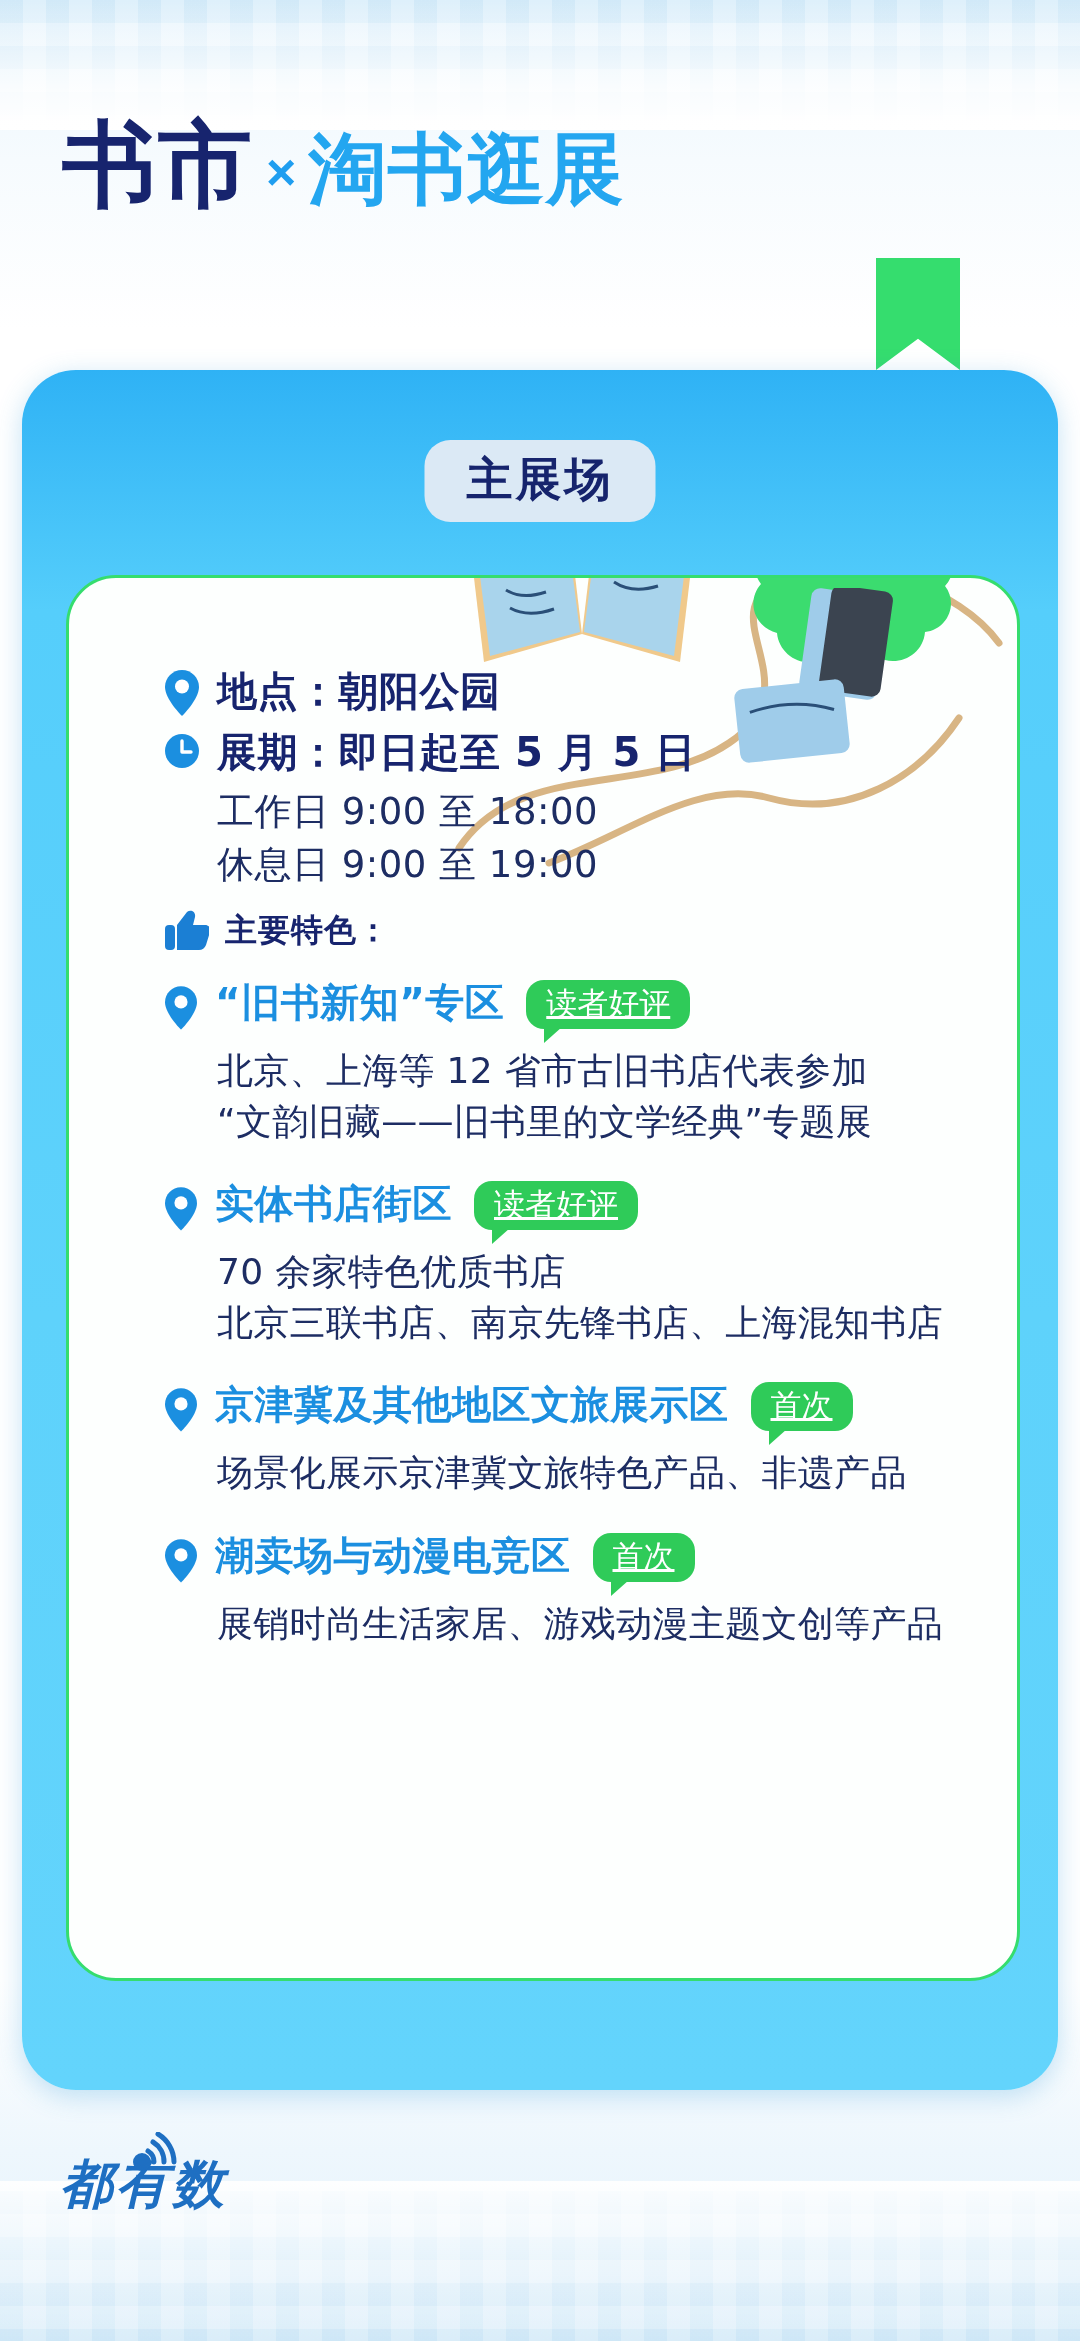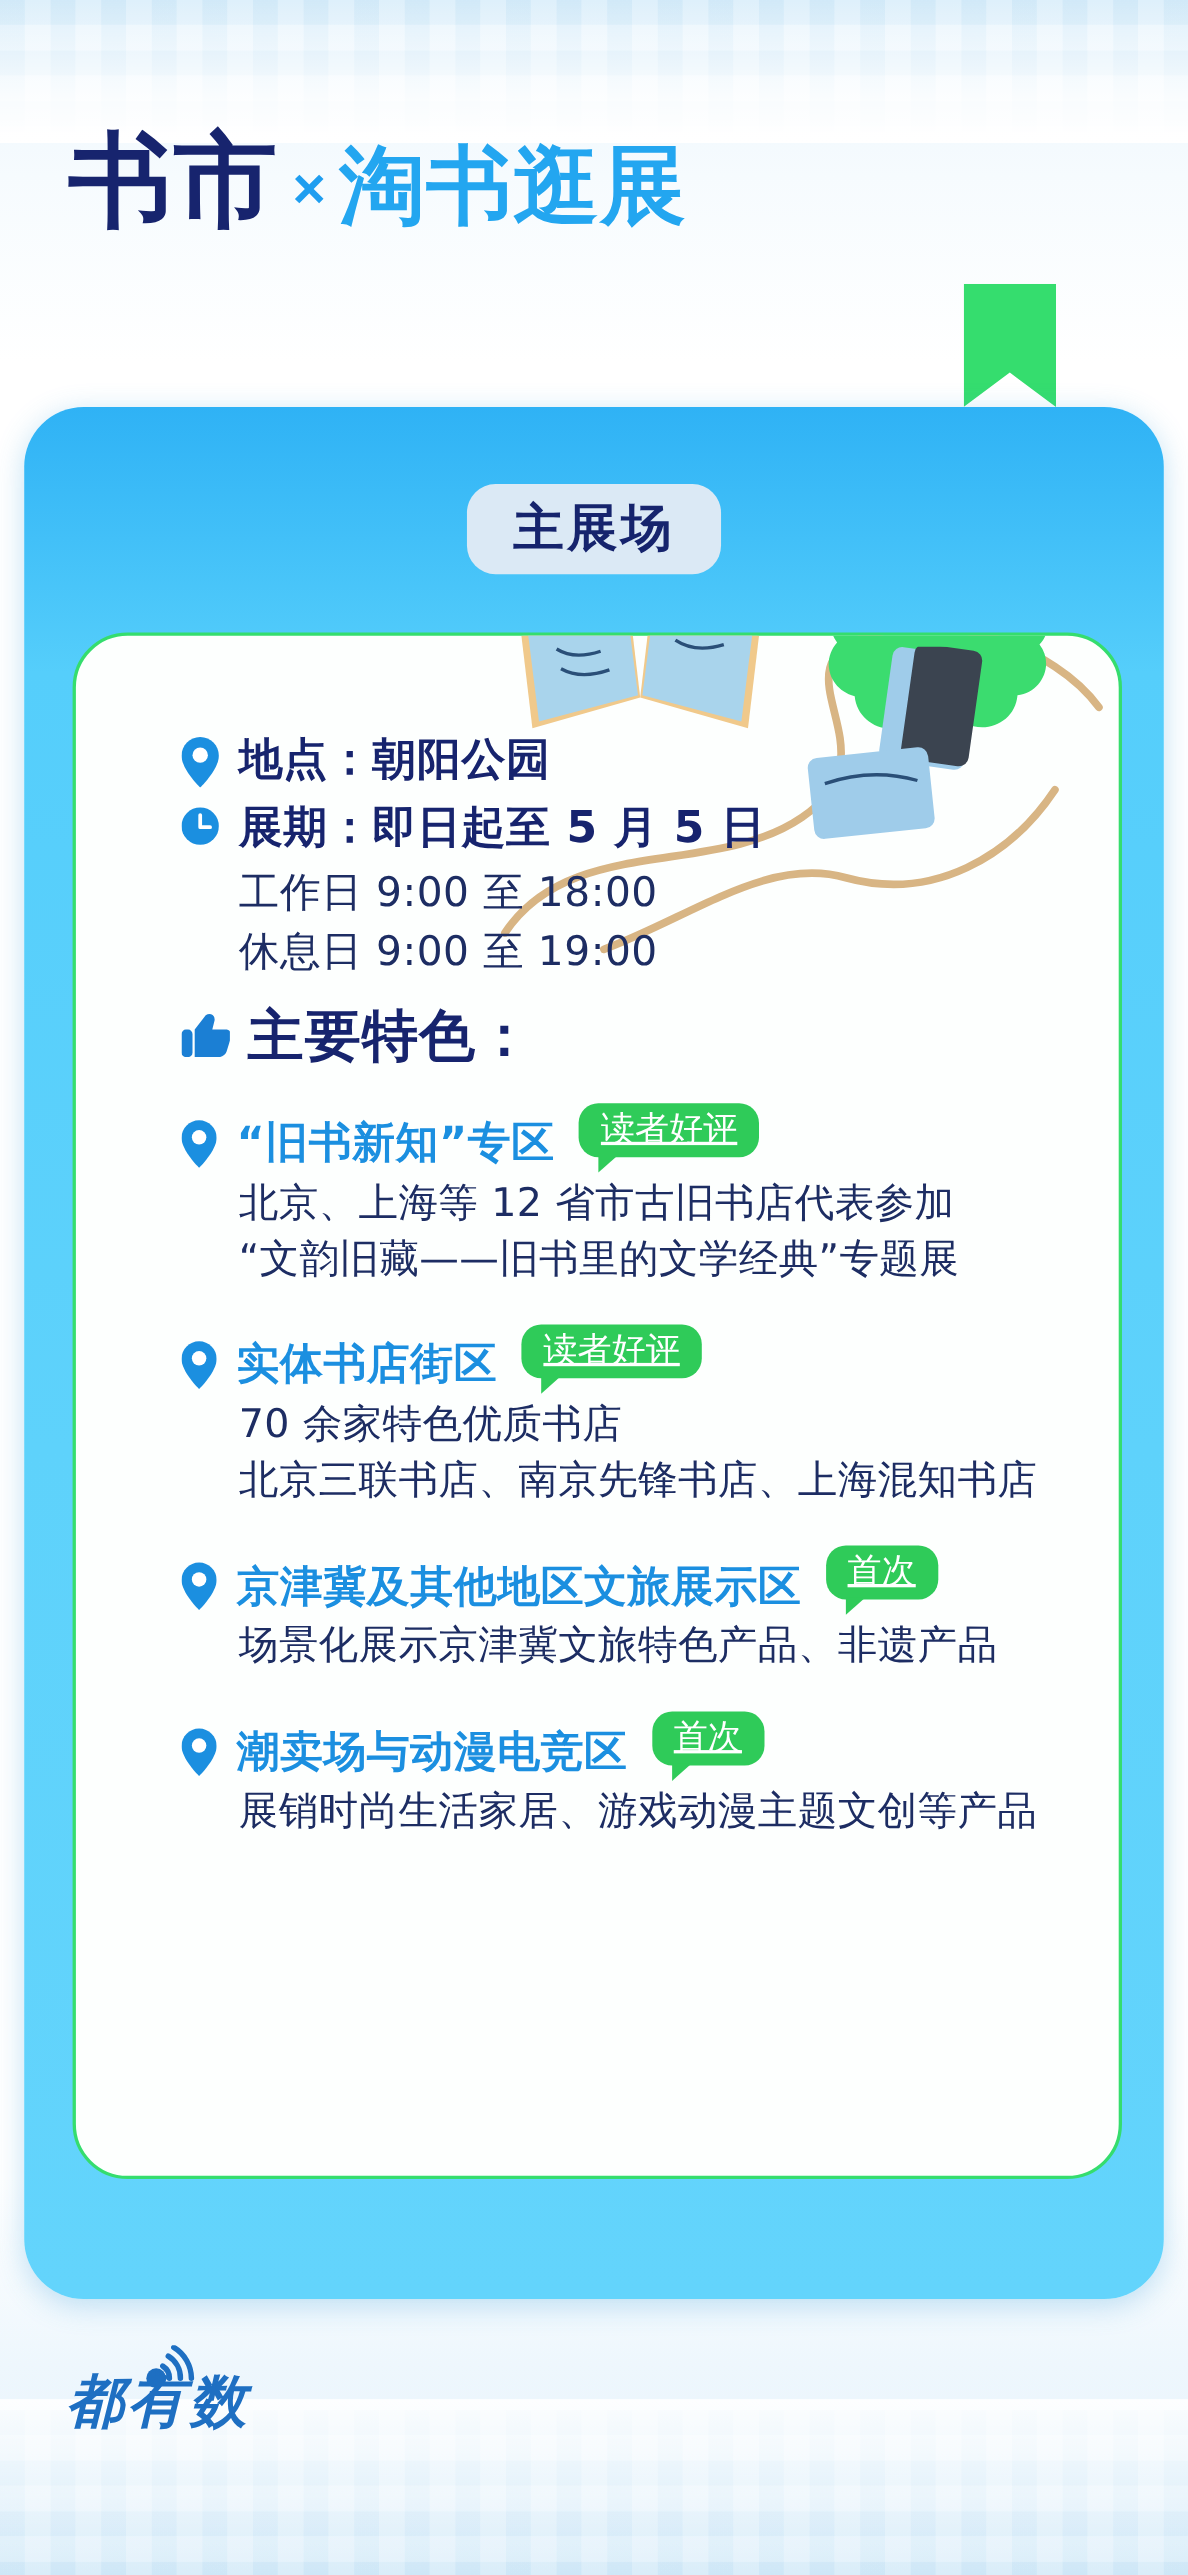--- a/index.html
+++ b/index.html
@@ -114,25 +114,25 @@
   .sub-line{
     font-size:37px;color:#1d2d63;line-height:1.42;
     font-family:"DejaVu Sans","Liberation Sans",sans-serif;
     white-space:nowrap;margin-left:52px;letter-spacing:.5px;
   }
 
   
   #features{position:absolute;left:96px;top:330px;z-index:6;width:820px;}
   #feat-head{display:flex;align-items:center;gap:16px;margin-bottom:26px;}
   #feat-head .label{
-    font-size:51px;font-weight:bold;color:#17246e;
+    font-size:32px;font-weight:bold;color:#17246e;
     font-family:"DejaVu Sans","Liberation Sans",sans-serif;letter-spacing:1px;
   }
   .feature{margin-bottom:34px;}
-  .feat-title-row{display:flex;align-items:flex-end;gap:16px;margin-bottom:4px;}
+  .feat-title-row{display:flex;align-items:flex-start;gap:16px;margin-bottom:4px;}
   .feat-title{
     font-size:39px;font-weight:bold;color:#1b8fe0;line-height:1.2;
     font-family:"DejaVu Sans","Liberation Sans",sans-serif;
     white-space:nowrap;letter-spacing:.5px;
   }
   .bubble{
     position:relative;background:#2fcb59;color:#ffffff;
     border-radius:18px;padding:8px 20px 10px 20px;
     font-size:31px;line-height:1;white-space:nowrap;
     font-family:"DejaVu Sans","Liberation Sans",sans-serif;

